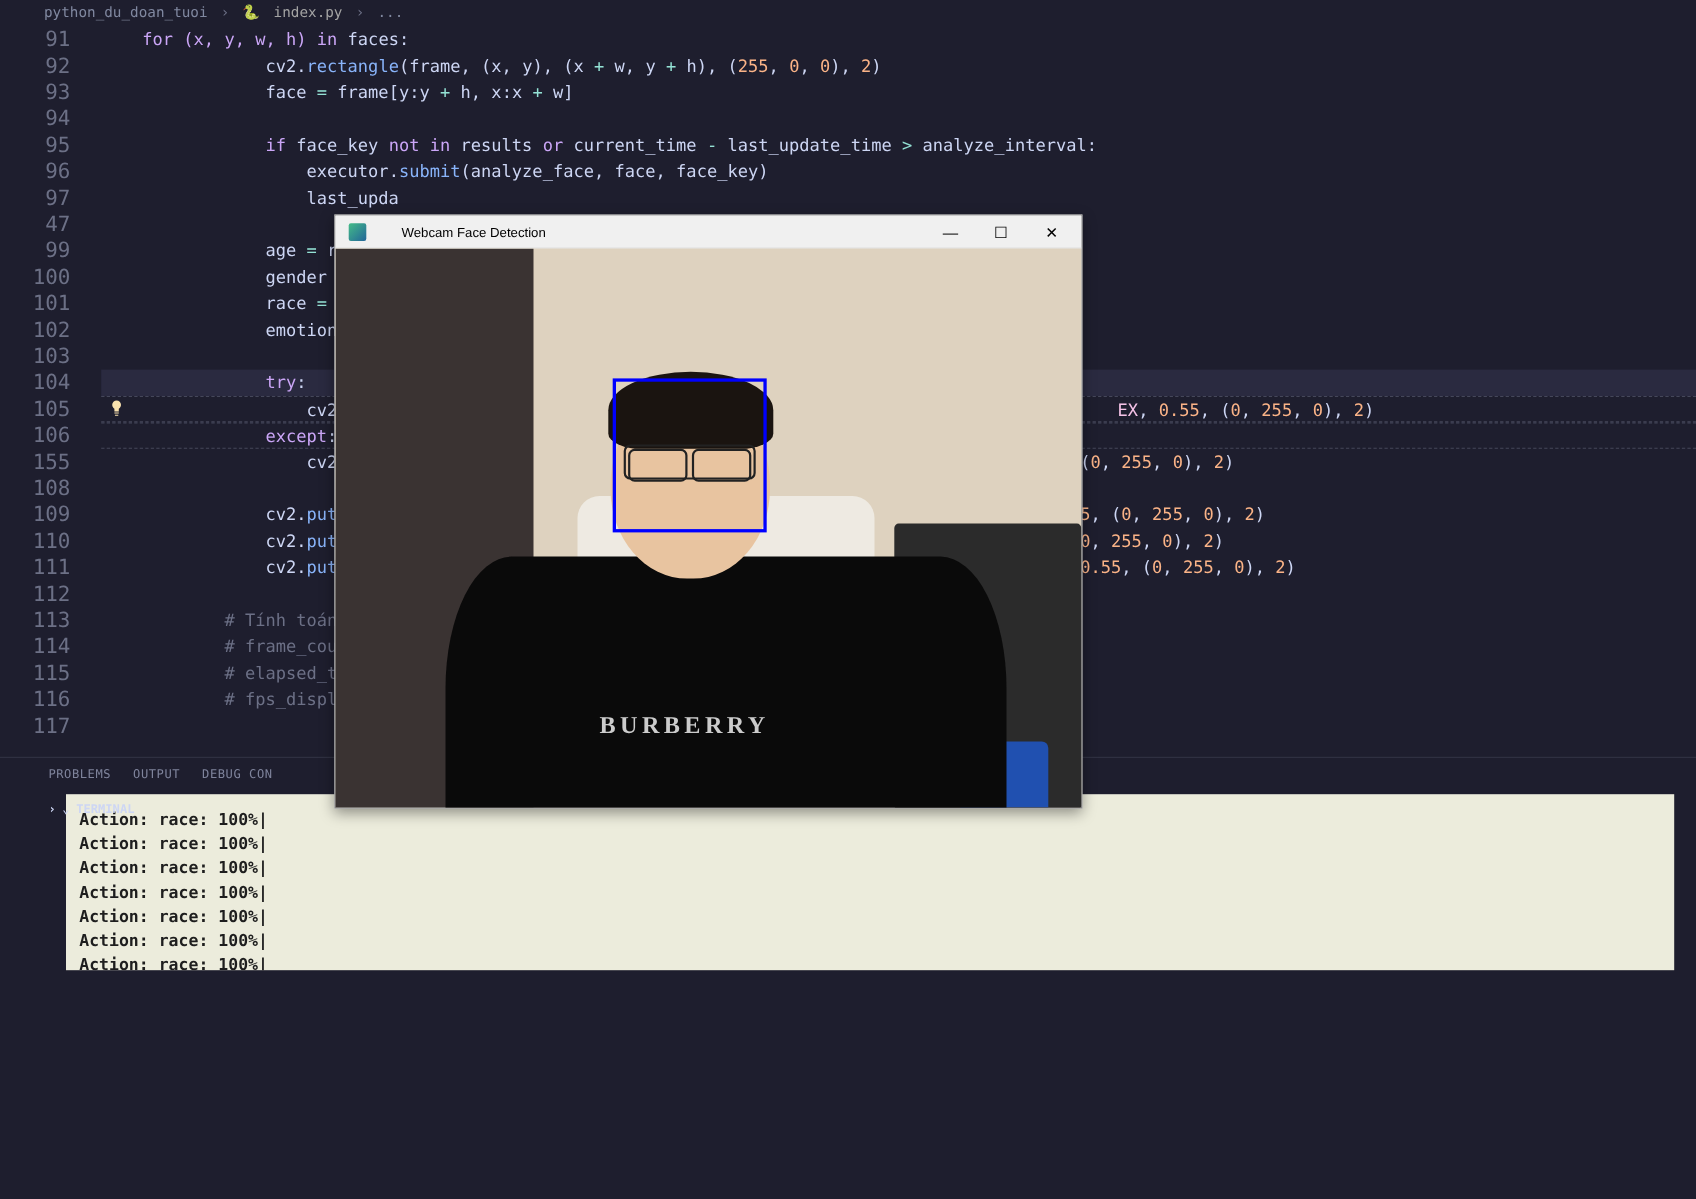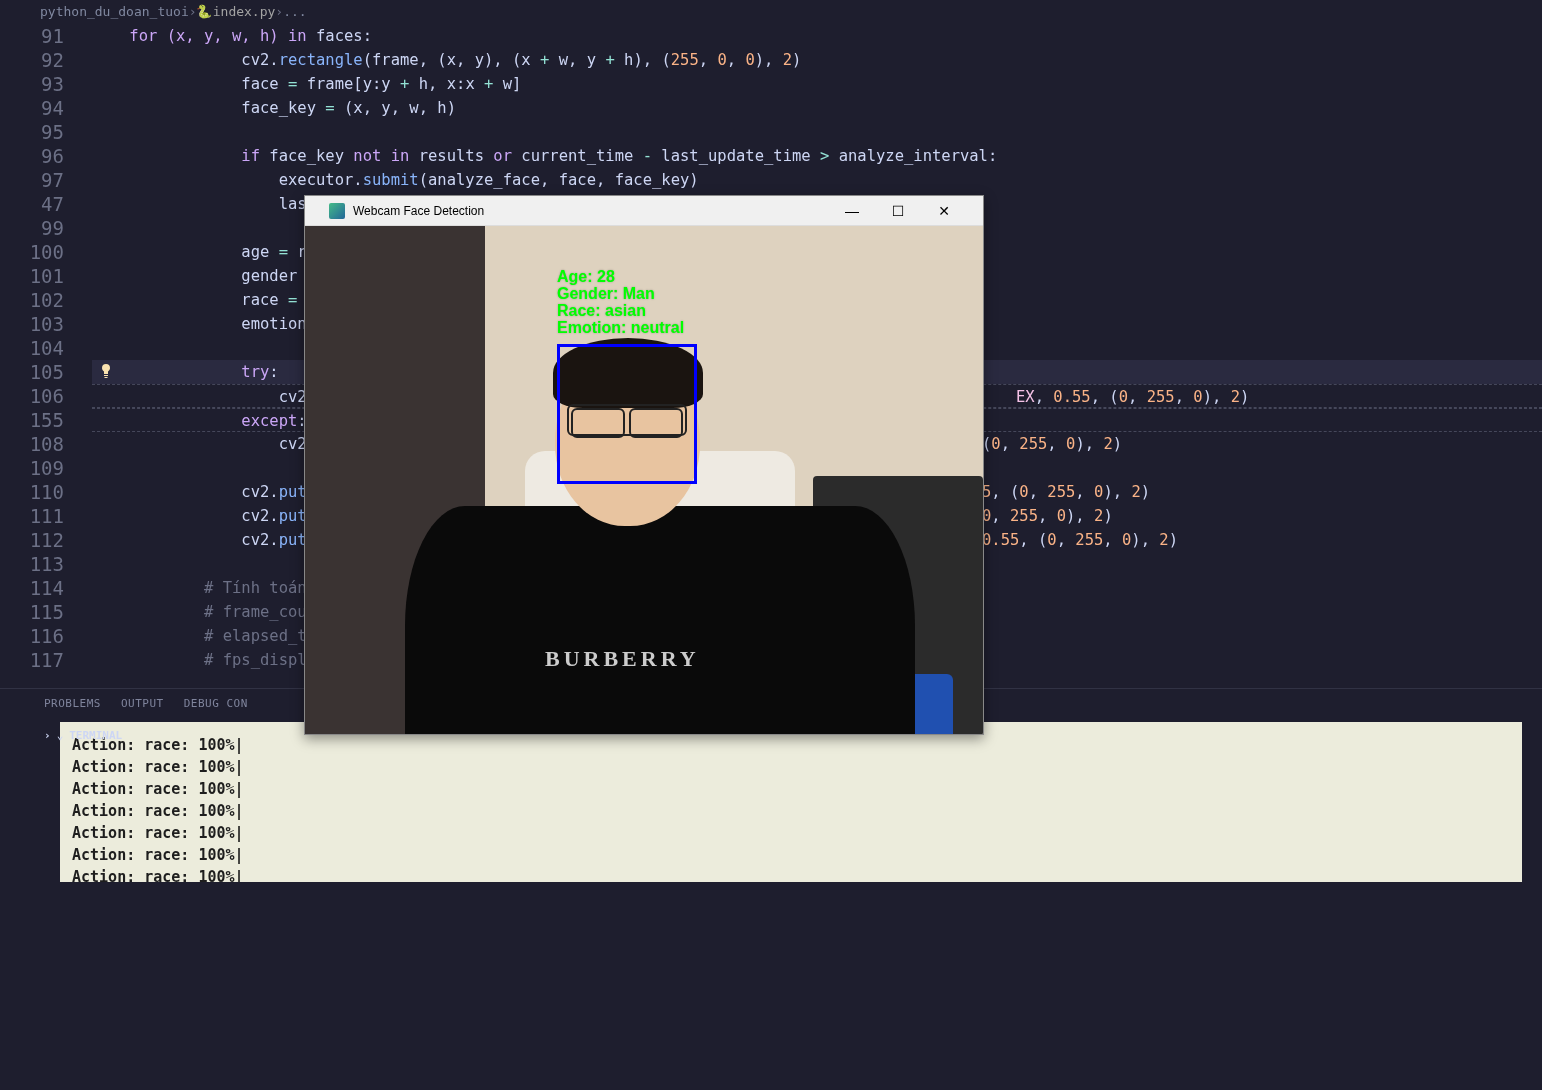--- a/index.html
+++ b/index.html
@@ -13,21 +13,21 @@
   overflow: hidden;
   position: relative;
 }
 .breadcrumb {
   position: absolute;
   top: 0;
   left: 40px;
   height: 22px;
   display: flex;
   align-items: center;
-  gap: 0;
+  gap: 12px;
   font-size: 13px;
   color: #8088a0;
 }
 .breadcrumb .sep { color: #6c7086; }
 .breadcrumb .py-icon { color: #4b8bbe; }
 .breadcrumb .filename { color: #a3a3a3; }
 .editor {
   position: absolute;
   top: 24px;
   left: 0;
@@ -121,21 +121,22 @@
   background: #f0f0f0;
   border: 1px solid #888;
   box-shadow: 0 4px 12px rgba(0,0,0,0.4);
 }
 .webcam-titlebar {
   height: 30px;
   display: flex;
   align-items: center;
   background: #f0f0f0;
   border-bottom: 1px solid #ddd;
-  padding: 0 16px;
+  padding: 0 4px;
+  gap: 24px;
 }
 .webcam-titlebar .app-icon {
   width: 16px; height: 16px;
   margin: 0 8px;
   background: linear-gradient(135deg, #4b8, #269);
   border-radius: 2px;
 }
 .webcam-titlebar .title {
   flex: 1;
   color: #000;
@@ -282,21 +283,20 @@
       <div class="linenum">113</div>
       <div class="linenum">114</div>
       <div class="linenum">115</div>
       <div class="linenum">116</div>
       <div class="linenum">117</div>
     </div>
   <div class="code-area" id="codearea">
       <div class="code-line"><span class="kw">    for (x, y, w, h) in</span> <span class="var">faces:</span></div>
       <div class="code-line"><span>                </span><span class="var">cv2</span><span class="punct">.</span><span class="fn">rectangle</span><span class="punct">(</span><span class="var">frame</span><span class="punct">, (</span><span class="var">x</span><span class="punct">, </span><span class="var">y</span><span class="punct">), (</span><span class="var">x</span><span class="op"> + </span><span class="var">w</span><span class="punct">, </span><span class="var">y</span><span class="op"> + </span><span class="var">h</span><span class="punct">), (</span><span class="num">255</span><span class="punct">, </span><span class="num">0</span><span class="punct">, </span><span class="num">0</span><span class="punct">), </span><span class="num">2</span><span class="punct">)</span></div>
       <div class="code-line"><span>                </span><span class="var">face</span><span class="op"> = </span><span class="var">frame</span><span class="punct">[</span><span class="var">y</span><span class="punct">:</span><span class="var">y</span><span class="op"> + </span><span class="var">h</span><span class="punct">, </span><span class="var">x</span><span class="punct">:</span><span class="var">x</span><span class="op"> + </span><span class="var">w</span><span class="punct">]</span></div>
-      <div class="code-line"><span>                </span><span class="var">face_key</span><span class="op"> = </span><span class="punct">(</span><span class="var">x</span><span class="punct">, </span><span class="var">y</span><span class="punct">, </span><span class="var">w</span><span class="punct">, </span><span class="var">h</span><span class="punct">)</span></div>
       <div class="code-line"><span></span></div>
       <div class="code-line"><span>                </span><span class="kw">if</span><span class="var"> face_key </span><span class="kw">not in</span><span class="var"> results </span><span class="kw">or</span><span class="var"> current_time </span><span class="op">-</span><span class="var"> last_update_time </span><span class="op">&gt;</span><span class="var"> analyze_interval</span><span class="punct">:</span></div>
       <div class="code-line"><span>                    </span><span class="var">executor</span><span class="punct">.</span><span class="fn">submit</span><span class="punct">(</span><span class="var">analyze_face</span><span class="punct">, </span><span class="var">face</span><span class="punct">, </span><span class="var">face_key</span><span class="punct">)</span></div>
       <div class="code-line"><span>                    </span><span class="var">last_upda</span></div>
       <div class="code-line"><span></span></div>
       <div class="code-line"><span>                </span><span class="var">age</span><span class="op"> = </span><span class="var">result</span></div>
       <div class="code-line"><span>                </span><span class="var">gender</span><span class="op"> = </span><span class="var">res</span></div>
       <div class="code-line"><span>                </span><span class="var">race</span><span class="op"> = </span><span class="var">resul</span></div>
       <div class="code-line"><span>                </span><span class="var">emotion</span><span class="op"> = </span><span class="var">re</span></div>
       <div class="code-line"><span></span></div>
@@ -359,20 +359,14 @@
     <div class="room-dark"></div>
     <div class="room-fridge"></div>
     <div class="room-basket"></div>
     <div class="chair-back"></div>
     <div class="person-torso"></div>
     <div class="shirt-text">BURBERRY</div>
     <div class="person-head"></div>
     <div class="person-hair"></div>
     <div class="person-glasses"></div>
     <div class="face-box"></div>
-    <div class="overlay-text">
-      <div>Age: 28</div>
-      <div>Gender: Man</div>
-      <div>Race: asian</div>
-      <div>Emotion: neutral</div>
-    </div>
   </div>
 </div>
 
 </body></html>

